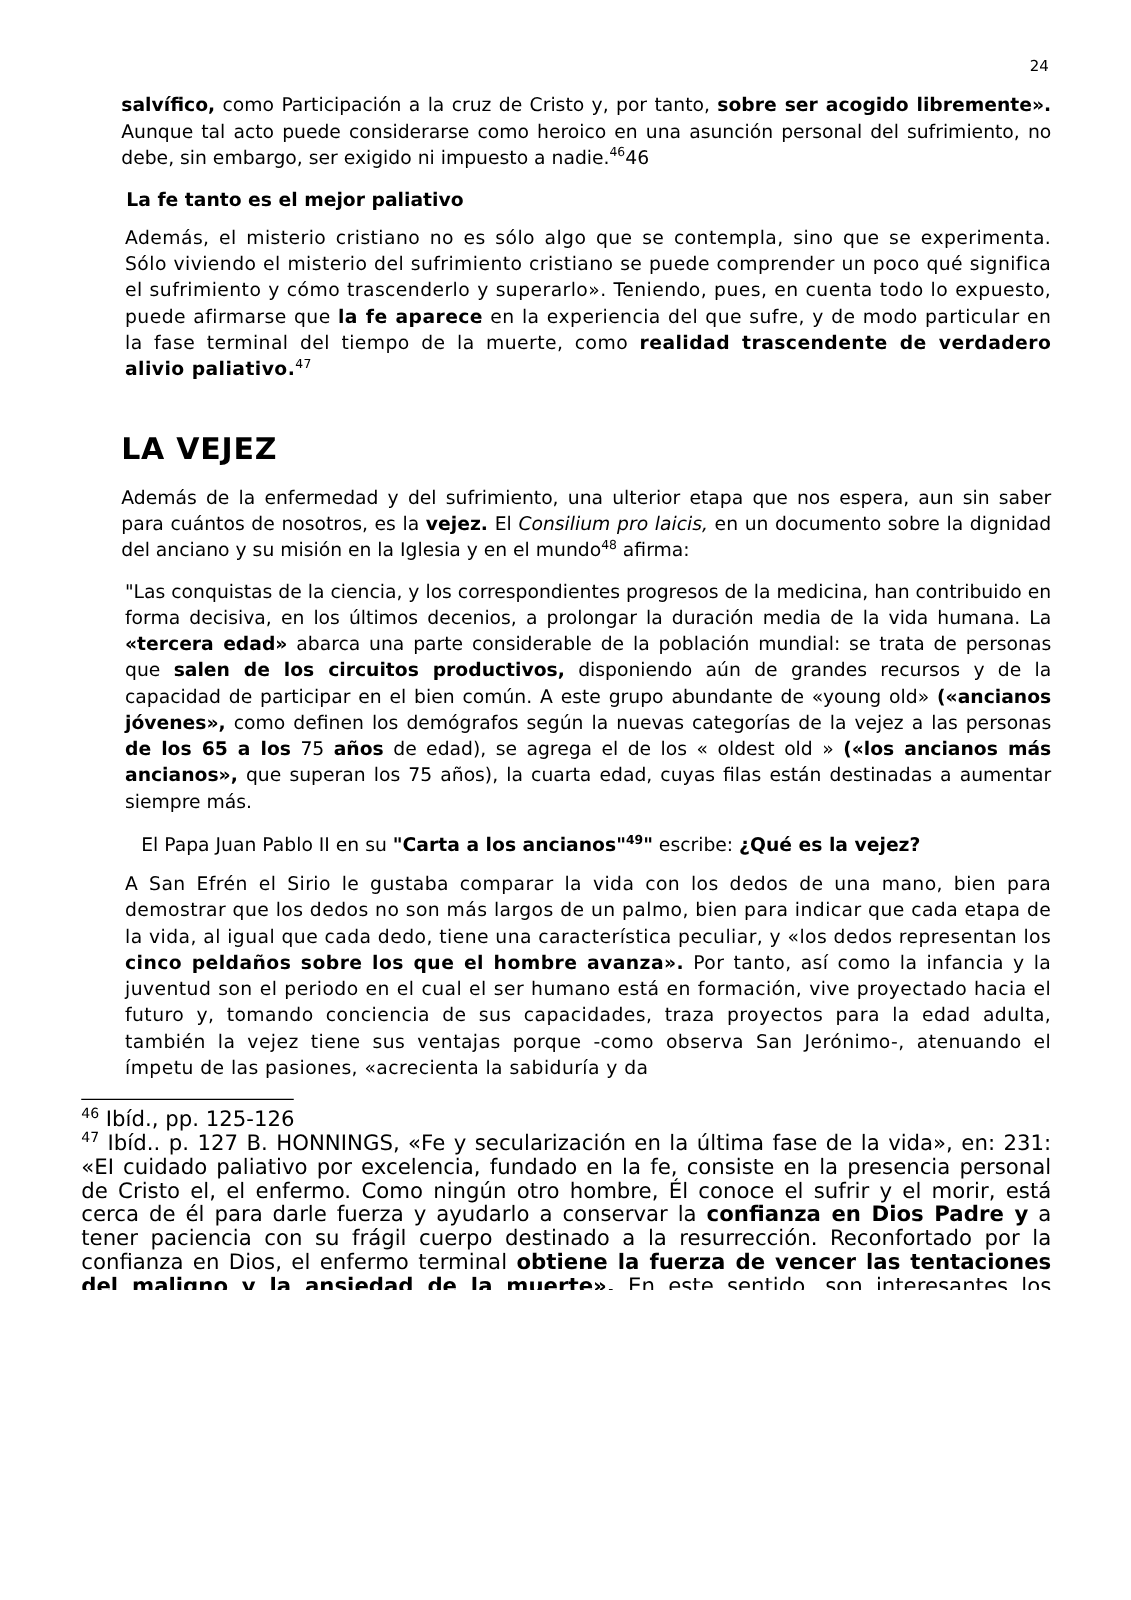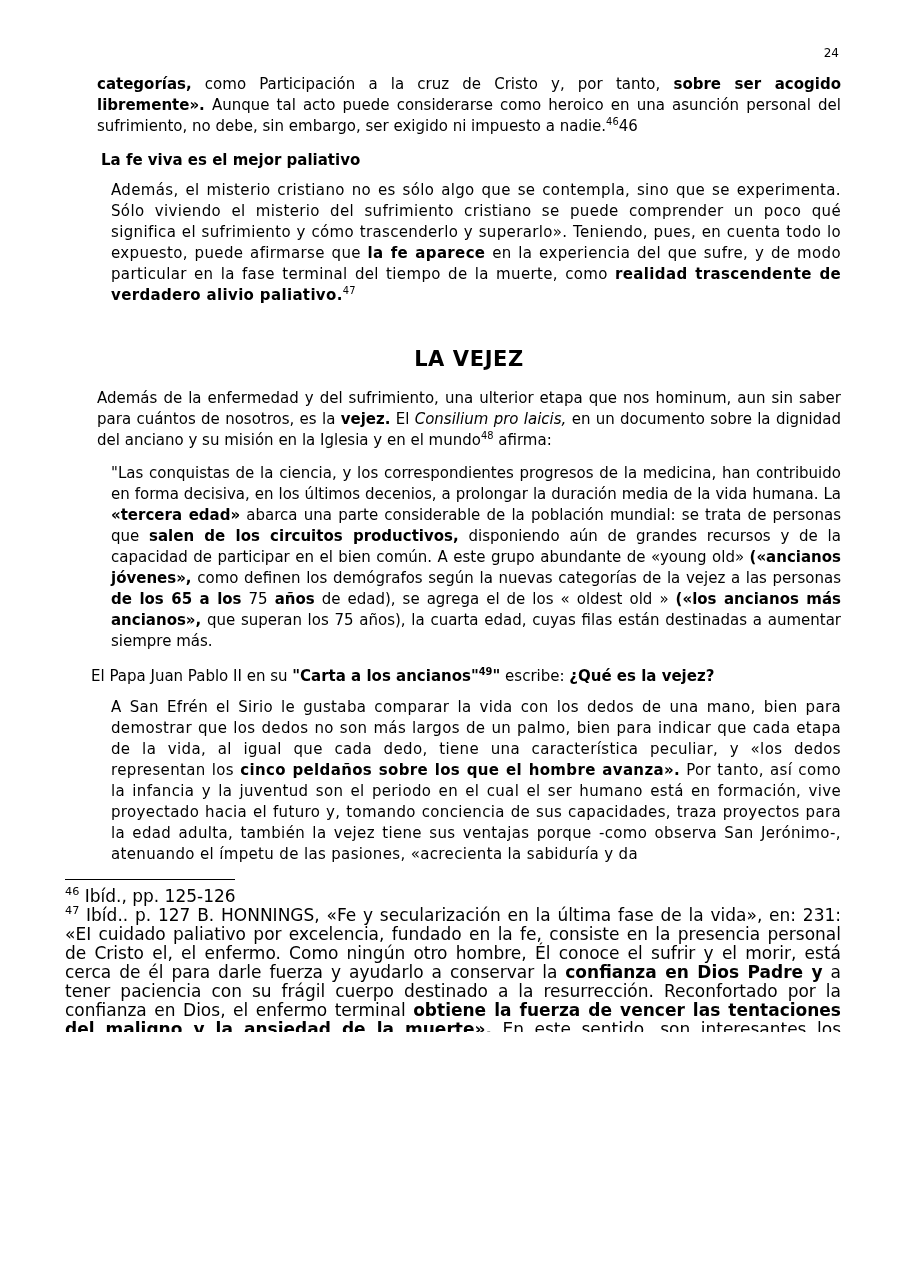--- a/index.html
+++ b/index.html
@@ -7,45 +7,45 @@
     position:relative;width:905px;height:1032px;background:#ffffff;box-sizing:border-box;
     padding:74px 64px 0 65px;
     font-family:"DejaVu Sans","Liberation Sans",sans-serif;
     font-size:15px;line-height:21px;color:#000;overflow:hidden;
   }
   .page-number{position:absolute;top:46px;right:66px;font-size:12px;line-height:14px;}
   .b{font-weight:700;}
   .i{font-style:italic;}
   sup{font-size:0.66em;line-height:0;vertical-align:super;}
   .para{text-align:justify;margin-left:32px;}
-  .quote{margin-left:46px;}
-  .indent-sm{margin-left:26px;}
+  .quote{margin-left:35px;}
+  .indent-sm{margin-left:48px;}
   .spaced{letter-spacing:0.35px;}
   .subheading{font-weight:700;margin:13px 0 9px 36px;}
   .main-title{
-    font-weight:700;font-size:21px;line-height:26px;letter-spacing:0.6px;
-    text-align:center;margin:40px 0 16px 32px;
+    font-weight:700;font-size:24px;line-height:26px;letter-spacing:0.6px;
+    margin:40px 0 16px 32px;
   }
   .mt10{margin-top:10px;}
   .mt12{margin-top:12px;}
   .mt14{margin-top:14px;}
   .fn-rule{width:170px;height:0;border-top:1px solid #000;margin:14px 0 7px 0;}
   .footnote{font-size:17px;line-height:19px;text-align:justify;}
 </style>
 </head>
 <body>
 
 <div class="page">
   <div class="page-number">24</div>
   <div>
-      <div class="para"><span class="b">categorías,</span><span> como Participación a la cruz de Cristo y, por tanto, </span><span class="b">sobre ser acogido libremente».</span><span> Aunque tal acto puede considerarse como heroico en una asunción personal del sufrimiento, no debe, sin embargo, ser exigido ni impuesto a nadie.</span><sup>46</sup><span>46</span></div>
-      <div class="subheading"><span class="b">La fe viva es el mejor paliativo</span></div>
+      <div class="para"><span class="b">salvífico,</span><span> como Participación a la cruz de Cristo y, por tanto, </span><span class="b">sobre ser acogido libremente».</span><span> Aunque tal acto puede considerarse como heroico en una asunción personal del sufrimiento, no debe, sin embargo, ser exigido ni impuesto a nadie.</span><sup>46</sup><span>46</span></div>
+      <div class="subheading"><span class="b">La fe tanto es el mejor paliativo</span></div>
       <div class="para quote spaced"><span>Además, el misterio cristiano no es sólo algo que se contempla, sino que se experimenta. Sólo viviendo el misterio del sufrimiento cristiano se puede comprender un poco qué significa el sufrimiento y cómo trascenderlo y superarlo». Teniendo, pues, en cuenta todo lo expuesto, puede afirmarse que </span><span class="b">la fe aparece</span><span> en la experiencia del que sufre, y de modo particular en la fase terminal del tiempo de la muerte, como </span><span class="b">realidad trascendente de verdadero alivio paliativo.</span><sup>47</sup></div>
       <div class="main-title"><span class="b">LA VEJEZ</span></div>
-      <div class="para"><span>Además de la enfermedad y del sufrimiento, una ulterior etapa que nos hominum, aun sin saber para cuántos de nosotros, es la </span><span class="b">vejez.</span><span> El </span><span class="i">Consilium pro laicis,</span><span> en un documento sobre la dignidad del anciano y su misión en la Iglesia y en el mundo</span><sup>48</sup><span> afirma:</span></div>
+      <div class="para"><span>Además de la enfermedad y del sufrimiento, una ulterior etapa que nos espera, aun sin saber para cuántos de nosotros, es la </span><span class="b">vejez.</span><span> El </span><span class="i">Consilium pro laicis,</span><span> en un documento sobre la dignidad del anciano y su misión en la Iglesia y en el mundo</span><sup>48</sup><span> afirma:</span></div>
       <div class="para quote mt12"><span>"Las conquistas de la ciencia, y los correspondientes progresos de la medicina, han contribuido en forma decisiva, en los últimos decenios, a prolongar la duración media de la vida humana. La </span><span class="b">«tercera edad»</span><span> abarca una parte considerable de la población mundial: se trata de personas que </span><span class="b">salen de los circuitos productivos,</span><span> disponiendo aún de grandes recursos y de la capacidad de participar en el bien común. A este grupo abundante de «young old» </span><span class="b">(«ancianos jóvenes»,</span><span> como definen los demógrafos según la nuevas categorías de la vejez a las personas </span><span class="b">de los 65 a los</span><span> 75 </span><span class="b">años</span><span> de edad), se agrega el de los « oldest old » </span><span class="b">(«los ancianos más ancianos»,</span><span> que superan los 75 años), la cuarta edad, cuyas filas están destinadas a aumentar siempre más.</span></div>
       <div class="para indent-sm mt14"><span>El Papa Juan Pablo II en su </span><span class="b">"Carta a los ancianos"</span><sup class="b">49</sup><span class="b">"</span><span> escribe: </span><span class="b">¿Qué es la vejez?</span></div>
       <div class="para quote spaced mt10"><span>A San Efrén el Sirio le gustaba comparar la vida con los dedos de una mano, bien para demostrar que los dedos no son más largos de un palmo, bien para indicar que cada etapa de la vida, al igual que cada dedo, tiene una característica peculiar, y «los dedos representan los </span><span class="b">cinco peldaños sobre los que el hombre avanza».</span><span> Por tanto, así como la infancia y la juventud son el periodo en el cual el ser humano está en formación, vive proyectado hacia el futuro y, tomando conciencia de sus capacidades, traza proyectos para la edad adulta, también la vejez tiene sus ventajas porque -como observa San Jerónimo-, atenuando el ímpetu de las pasiones, «acrecienta la sabiduría y da</span></div>
       <div class="fn-rule"></div>
       <div class="footnote"><sup>46</sup><span> Ibíd., pp. 125-126</span></div>
       <div class="footnote"><sup>47</sup><span> Ibíd.. p. 127 B. HONNINGS, «Fe y secularización en la última fase de la vida», en: 231: «EI cuidado paliativo por excelencia, fundado en la fe, consiste en la presencia personal de Cristo el, el enfermo. Como ningún otro hombre, Él conoce el sufrir y el morir, está cerca de él para darle fuerza y ayudarlo a conservar la </span><span class="b">confianza en Dios Padre y</span><span> a tener paciencia con su frágil cuerpo destinado a la resurrección. Reconfortado por la confianza en Dios, el enfermo terminal </span><span class="b">obtiene la fuerza de vencer las tentaciones del maligno y la ansiedad de la muerte».</span><span> En este sentido, son interesantes los estudios realizados por ZUCCHI y HONINGS, sobre el papel fundamental de la fe en la experiencia del dolor, expuestos en: ID, </span><span class="i">«La fe como elemento que transciende y facilita el resultado terapéutico en el paciente que sufre»: Dolentium hominum</span><span> 33 (1996) 16-28;</span></div>
     </div>
 </div>
 
 </body></html>

